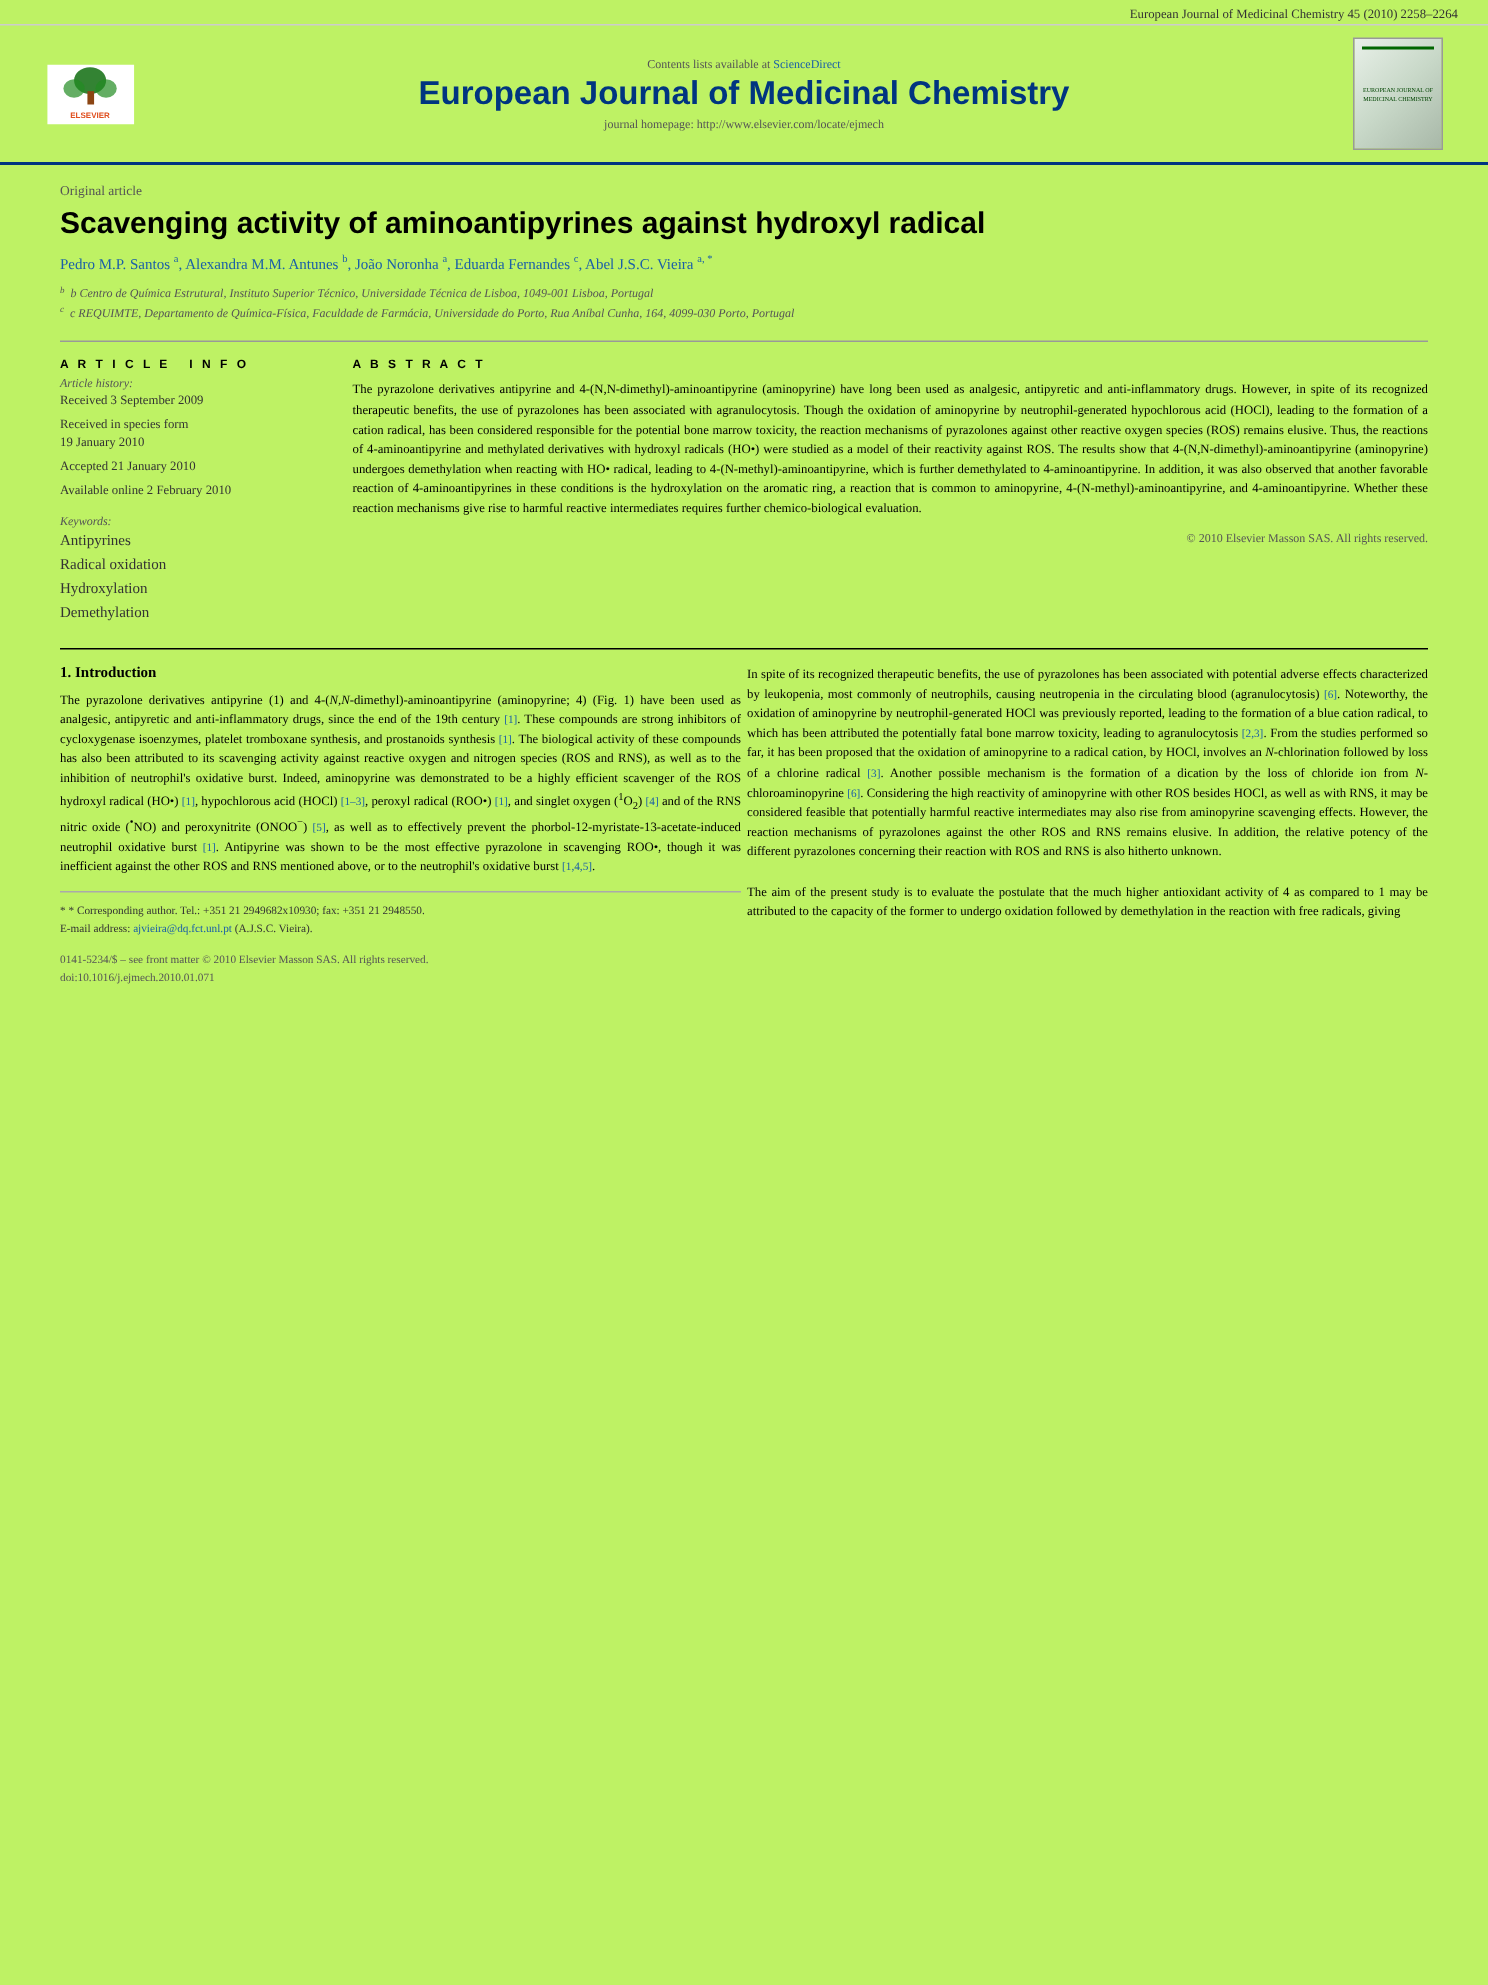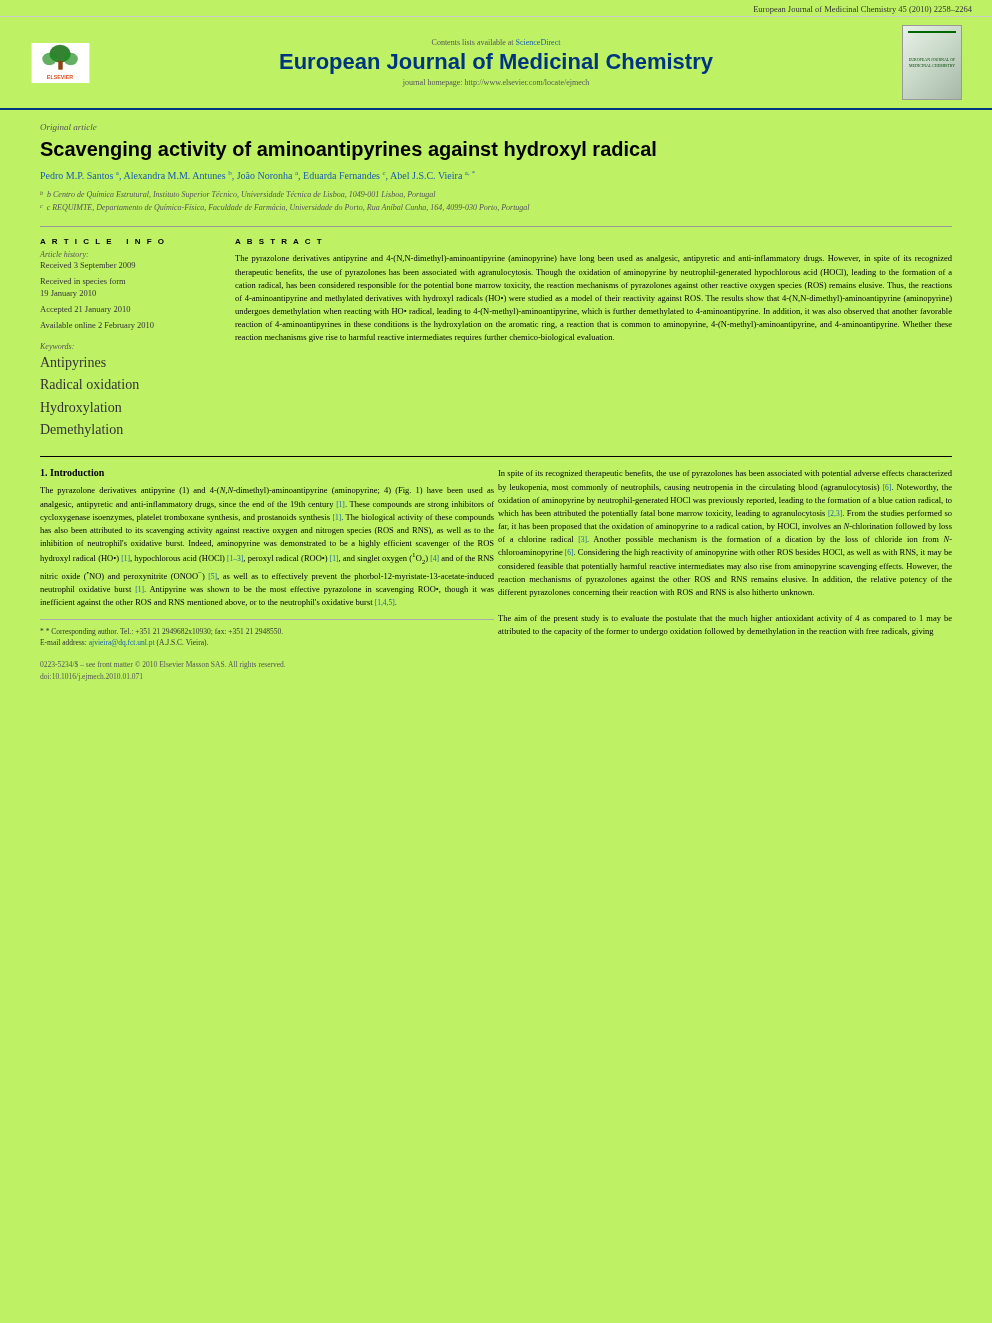--- a/index.html
+++ b/index.html
@@ -121,21 +121,20 @@
 
     
     .main-content {
       padding: 12px 40px 20px 40px;
     }
 
     
     .article-type {
       font-size: 9px;
       color: #555;
-      font-style: italic;
       margin-bottom: 5px;
     }
 
     
     .article-title {
       font-size: 20px;
       font-weight: bold;
       color: #000;
       font-family: Arial, sans-serif;
       margin-bottom: 8px;
@@ -219,21 +218,21 @@
       color: #333;
       margin-bottom: 4px;
       line-height: 1.4;
     }
 
     .keywords-section {
       margin-top: 10px;
     }
 
     .keyword-item {
-      font-size: 14px;
+      font-size: 10px;
       color: #333;
       line-height: 1.6;
     }
 
     
     .abstract-title {
       font-size: 8px;
       font-weight: bold;
       letter-spacing: 2px;
       color: #000;
@@ -401,20 +400,21 @@
           <div class="keyword-item">Antipyrines</div>
           <div class="keyword-item">Radical oxidation</div>
           <div class="keyword-item">Hydroxylation</div>
           <div class="keyword-item">Demethylation</div>
         </div>
       </div>
 
       <div class="abstract-col">
         <div class="abstract-title">A B S T R A C T</div>
         <div class="abstract-text">The pyrazolone derivatives antipyrine and 4-(N,N-dimethyl)-aminoantipyrine (aminopyrine) have long been used as analgesic, antipyretic and anti-inflammatory drugs. However, in spite of its recognized therapeutic benefits, the use of pyrazolones has been associated with agranulocytosis. Though the oxidation of aminopyrine by neutrophil-generated hypochlorous acid (HOCl), leading to the formation of a cation radical, has been considered responsible for the potential bone marrow toxicity, the reaction mechanisms of pyrazolones against other reactive oxygen species (ROS) remains elusive. Thus, the reactions of 4-aminoantipyrine and methylated derivatives with hydroxyl radicals (HO•) were studied as a model of their reactivity against ROS. The results show that 4-(N,N-dimethyl)-aminoantipyrine (aminopyrine) undergoes demethylation when reacting with HO• radical, leading to 4-(N-methyl)-aminoantipyrine, which is further demethylated to 4-aminoantipyrine. In addition, it was also observed that another favorable reaction of 4-aminoantipyrines in these conditions is the hydroxylation on the aromatic ring, a reaction that is common to aminopyrine, 4-(N-methyl)-aminoantipyrine, and 4-aminoantipyrine. Whether these reaction mechanisms give rise to harmful reactive intermediates requires further chemico-biological evaluation.</div>
+        <div class="copyright-line">© 2010 Elsevier Masson SAS. All rights reserved.</div>
       </div>
 
     </div>
 
     <hr class="body-divider">
 
     <div class="two-col-body">
 
       <div class="body-col">
         <div class="section-heading">
@@ -427,21 +427,21 @@
         <div class="footnote-area">
           <div class="footnote-text">
             * <span>* Corresponding author. Tel.: +351 21 2949682x10930; fax: +351 21 2948550.</span><br>
             <span>E-mail address:</span>
             <span class="text-blue">ajvieira@dq.fct.unl.pt</span>
             <span>(A.J.S.C. Vieira).</span>
           </div>
         </div>
 
         <div class="page-footer">
-          <div>0223-5234/$ – see front matter © 2010 Elsevier Masson SAS. All rights reserved.</div>
+          <div>0141-5234/$ – see front matter © 2010 Elsevier Masson SAS. All rights reserved.</div>
           <div>doi:10.1016/j.ejmech.2010.01.071</div>
         </div>
       </div>
 
       <div class="body-col">
         <div class="body-text">
           In spite of its recognized therapeutic benefits, the use of pyrazolones has been associated with potential adverse effects characterized by leukopenia, most commonly of neutrophils, causing neutropenia in the circulating blood (agranulocytosis) <span class="text-blue ref">[6]</span>. Noteworthy, the oxidation of aminopyrine by neutrophil-generated HOCl was previously reported, leading to the formation of a blue cation radical, to which has been attributed the potentially fatal bone marrow toxicity, leading to agranulocytosis <span class="text-blue ref">[2,3]</span>. From the studies performed so far, it has been proposed that the oxidation of aminopyrine to a radical cation, by HOCl, involves an <span class="inline-italic">N</span>-chlorination followed by loss of a chlorine radical <span class="text-blue ref">[3]</span>. Another possible mechanism is the formation of a dication by the loss of chloride ion from <span class="inline-italic">N</span>-chloroaminopyrine <span class="text-blue ref">[6]</span>. Considering the high reactivity of aminopyrine with other ROS besides HOCl, as well as with RNS, it may be considered feasible that potentially harmful reactive intermediates may also rise from aminopyrine scavenging effects. However, the reaction mechanisms of pyrazolones against the other ROS and RNS remains elusive. In addition, the relative potency of the different pyrazolones concerning their reaction with ROS and RNS is also hitherto unknown.
           <br><br>
           The aim of the present study is to evaluate the postulate that the much higher antioxidant activity of 4 as compared to 1 may be attributed to the capacity of the former to undergo oxidation followed by demethylation in the reaction with free radicals, giving
         </div>

